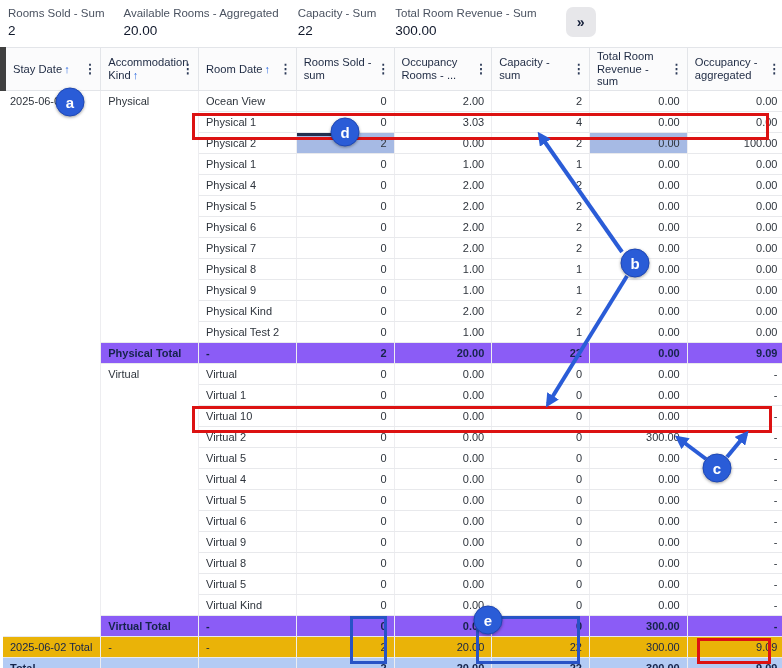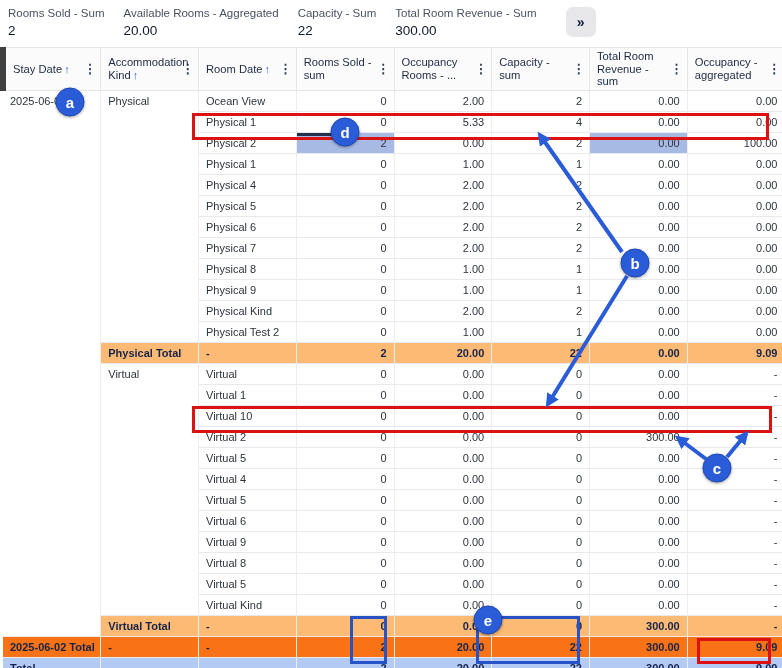--- a/index.html
+++ b/index.html
@@ -25,22 +25,22 @@
     overflow:hidden; cursor:pointer; }
   thead th:first-child { border-left:6px solid #404040; }
   th .sort { color:#2e6be0; font-size:11px; font-weight:700; margin-left:2px; }
   th .kebab { position:absolute; right:4px; top:50%; transform:translateY(-50%);
     font-weight:700; font-size:12.5px; color:#2c3a57; letter-spacing:0; cursor:pointer; }
   tbody td { height:21px; font-size:11px; color:#2e343c; padding:0 7px;
     border-right:1px solid #ededf0; border-bottom:1px solid #e8e9ec;
     text-align:right; overflow:hidden; white-space:nowrap; cursor:default; position:relative; }
   tbody td.left { text-align:left; }
   tbody td.group { vertical-align:top; padding-top:4px; border-bottom:1px solid #e8e9ec; }
-  tr.subtotal td { background:#fdba74; font-weight:700; color:#15234a; }
-  tr.grand1 td  { background:#f97316; font-weight:700; color:#15234a; }
+  tr.subtotal td { background:#8b5cf6; font-weight:700; color:#15234a; }
+  tr.grand1 td  { background:#eab308; font-weight:400; color:#15234a; }
   tr.grand2 td  { background:#b3cbf4; font-weight:700; color:#15234a; }
   td.cell-hl { background:#a6bae4; }
   td.cell-hl-corner::after { content:""; position:absolute; left:0; top:0; width:58%; height:3px; background:#23304f; }
   
   #overlay { position:absolute; left:0; top:0; width:782px; height:668px; pointer-events:none; }
   #overlay svg { position:absolute; left:0; top:0; }
   .ann-box { position:absolute; background:transparent; }
   .badge { position:absolute; width:29px; height:29px; border-radius:50%;
     display:flex; align-items:center; justify-content:center; color:#fff;
     font-size:15px; font-weight:700; transform:translate(-50%,-50%);
@@ -101,21 +101,21 @@
         <td class="left">Ocean View</td>
         <td class="">0</td>
         <td class="">2.00</td>
         <td class="">2</td>
         <td class="">0.00</td>
         <td class="">0.00</td>
       </tr>
       <tr class="">
         <td class="left">Physical 1</td>
         <td class="">0</td>
-        <td class="">5.33</td>
+        <td class="">3.03</td>
         <td class="">4</td>
         <td class="">0.00</td>
         <td class="">0.00</td>
       </tr>
       <tr class="">
         <td class="left">Physical 2</td>
         <td class="cell-hl cell-hl-corner">2</td>
         <td class="">0.00</td>
         <td class="">2</td>
         <td class="cell-hl">0.00</td>

